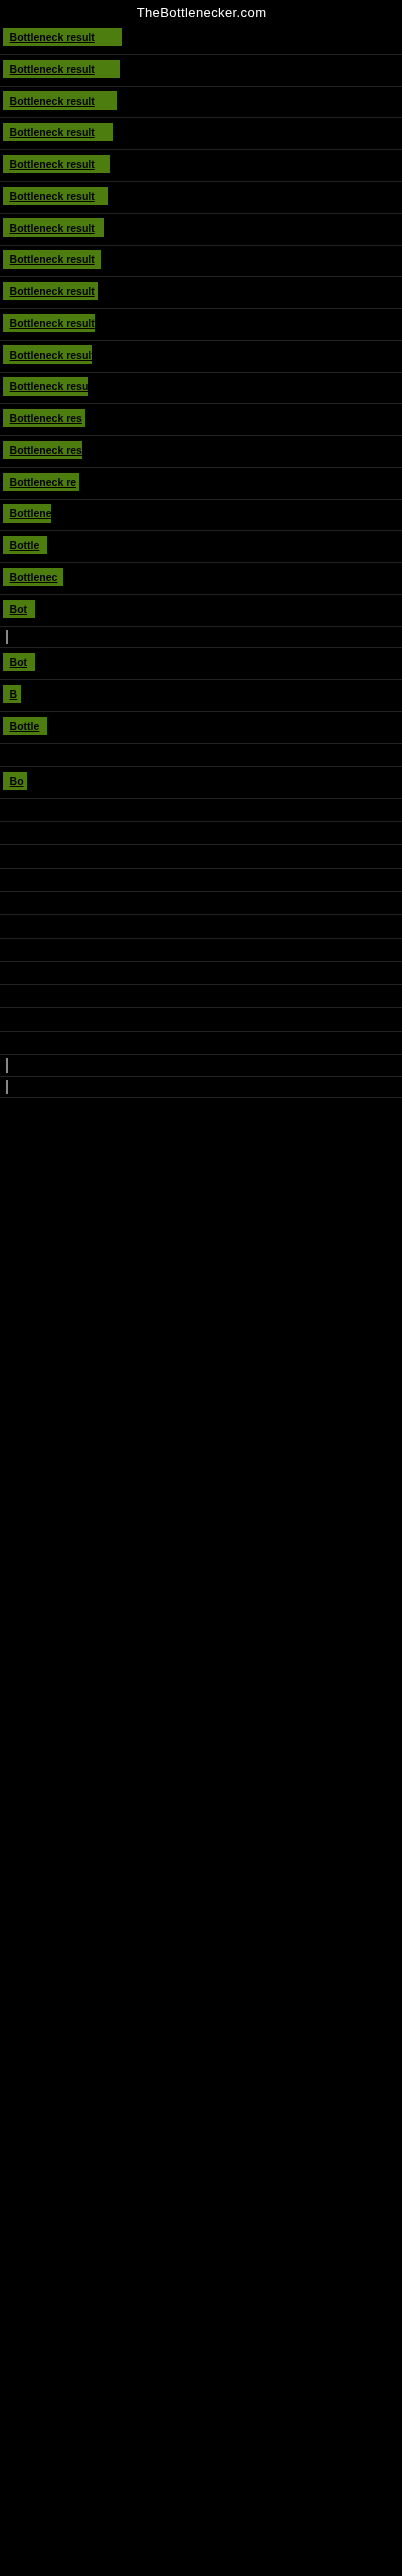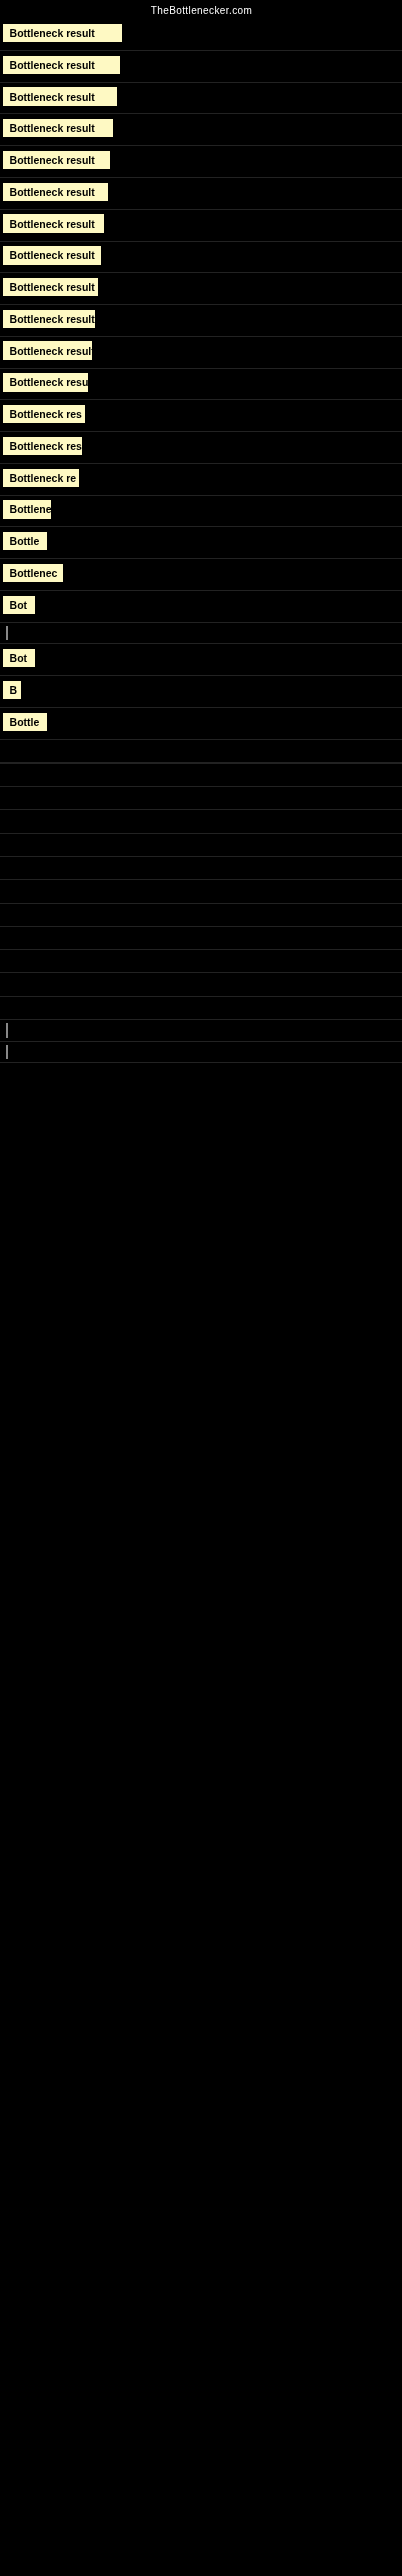--- a/index.html
+++ b/index.html
@@ -10,33 +10,34 @@
     body {
       background-color: #000;
       width: 403px;
       min-height: 2576px;
       font-family: Arial, sans-serif;
       position: relative;
     }
     .site-title {
       text-align: center;
       color: #fff;
-      font-size: 10px;
+      font-size: 13px;
       padding: 4.8px 0 3.2px 0;
       letter-spacing: 0.4px;
     }
     .bottleneck-badge {
       display: inline-block;
-      background-color: #fef9c3;
+      background-color: #4d7c0f;
       color: #000;
       font-size: 10.5px;
       font-weight: bold;
       padding: 3.2px 6.4px;
       white-space: nowrap;
       overflow: hidden;
+      text-decoration: underline;
     }
     .row {
       padding: 4.8px 0 4.8px 3.2px;
     }
     .divider {
       height: 0.8px;
       background: #222;
       margin: 0 0;
     }
     .vertical-line {
@@ -95,20 +96,21 @@
     </div>
     <div class="divider"></div>
     <div class="row"><div class="bottleneck-badge" style="max-width: 32px; width: 32px;">Bot</div></div>
     <div class="divider"></div>
     <div class="row"><div class="bottleneck-badge" style="max-width: 17.7px; width: 17.7px;">B</div></div>
     <div class="divider"></div>
     <div class="row"><div class="bottleneck-badge" style="max-width: 44px; width: 44px;">Bottle</div></div>
     <div class="divider"></div>
     <div class="row" style="height: 22.5px;"></div>
     <div class="divider"></div>
+    <div class="row"><div class="bottleneck-badge" style="max-width: 24px; width: 24px;">Bo</div></div>
     <div class="divider"></div>
     <div class="row" style="height: 22.5px;"></div>
     <div class="divider"></div>
     <div class="row" style="height: 22.5px;"></div>
     <div class="divider"></div>
     <div class="row" style="height: 22.5px;"></div>
     <div class="divider"></div>
     <div class="row" style="height: 22.5px;"></div>
     <div class="divider"></div>
     <div class="row" style="height: 22.5px;"></div>

